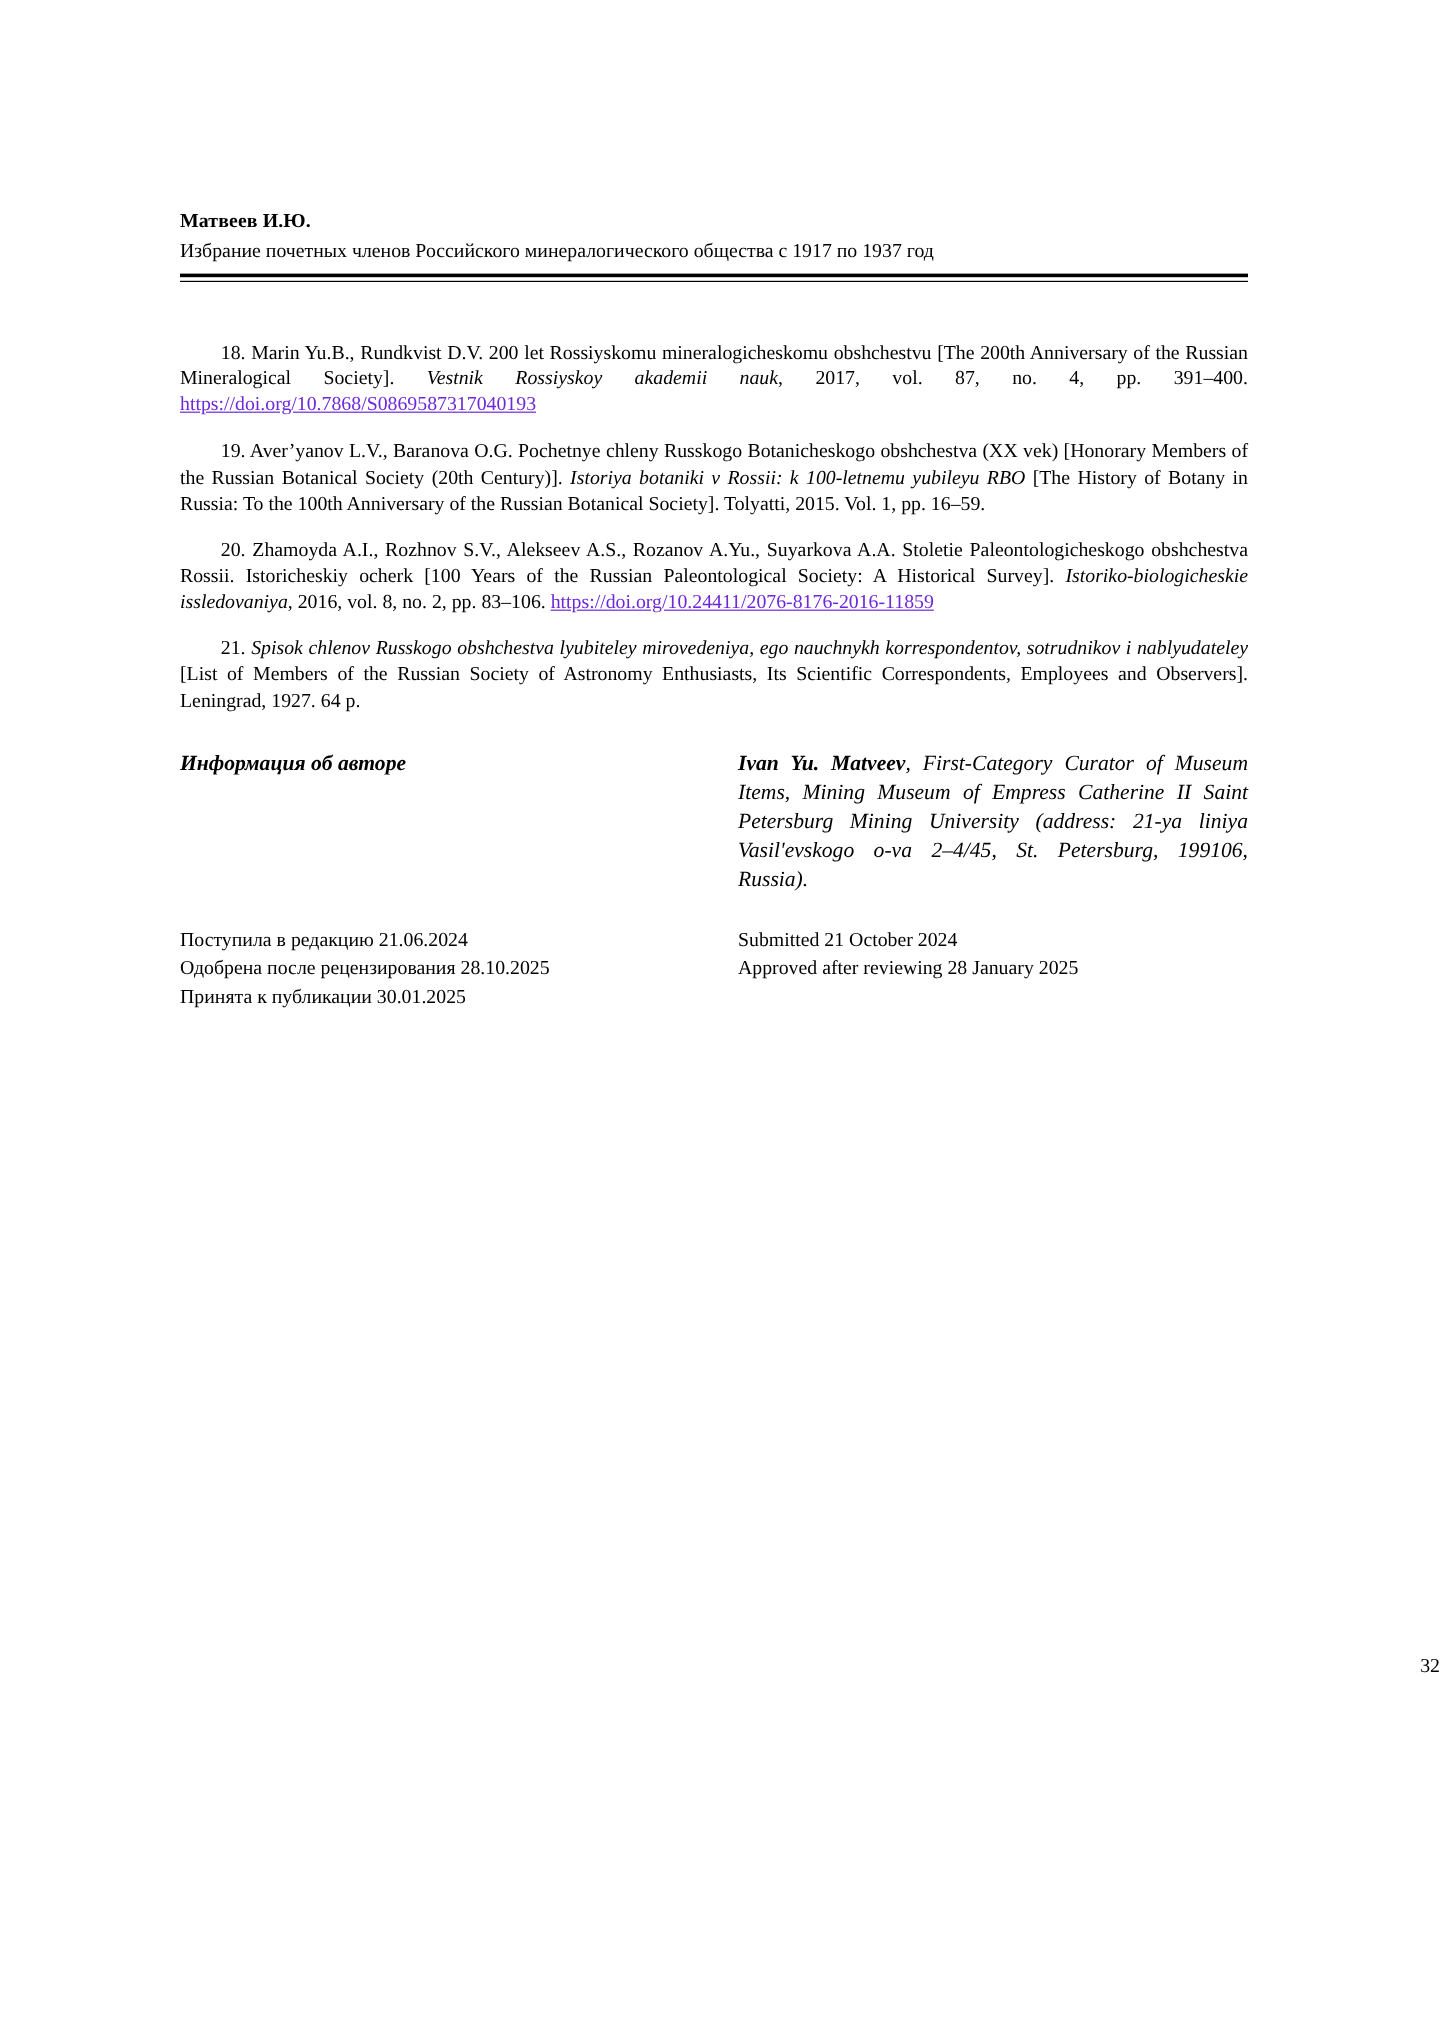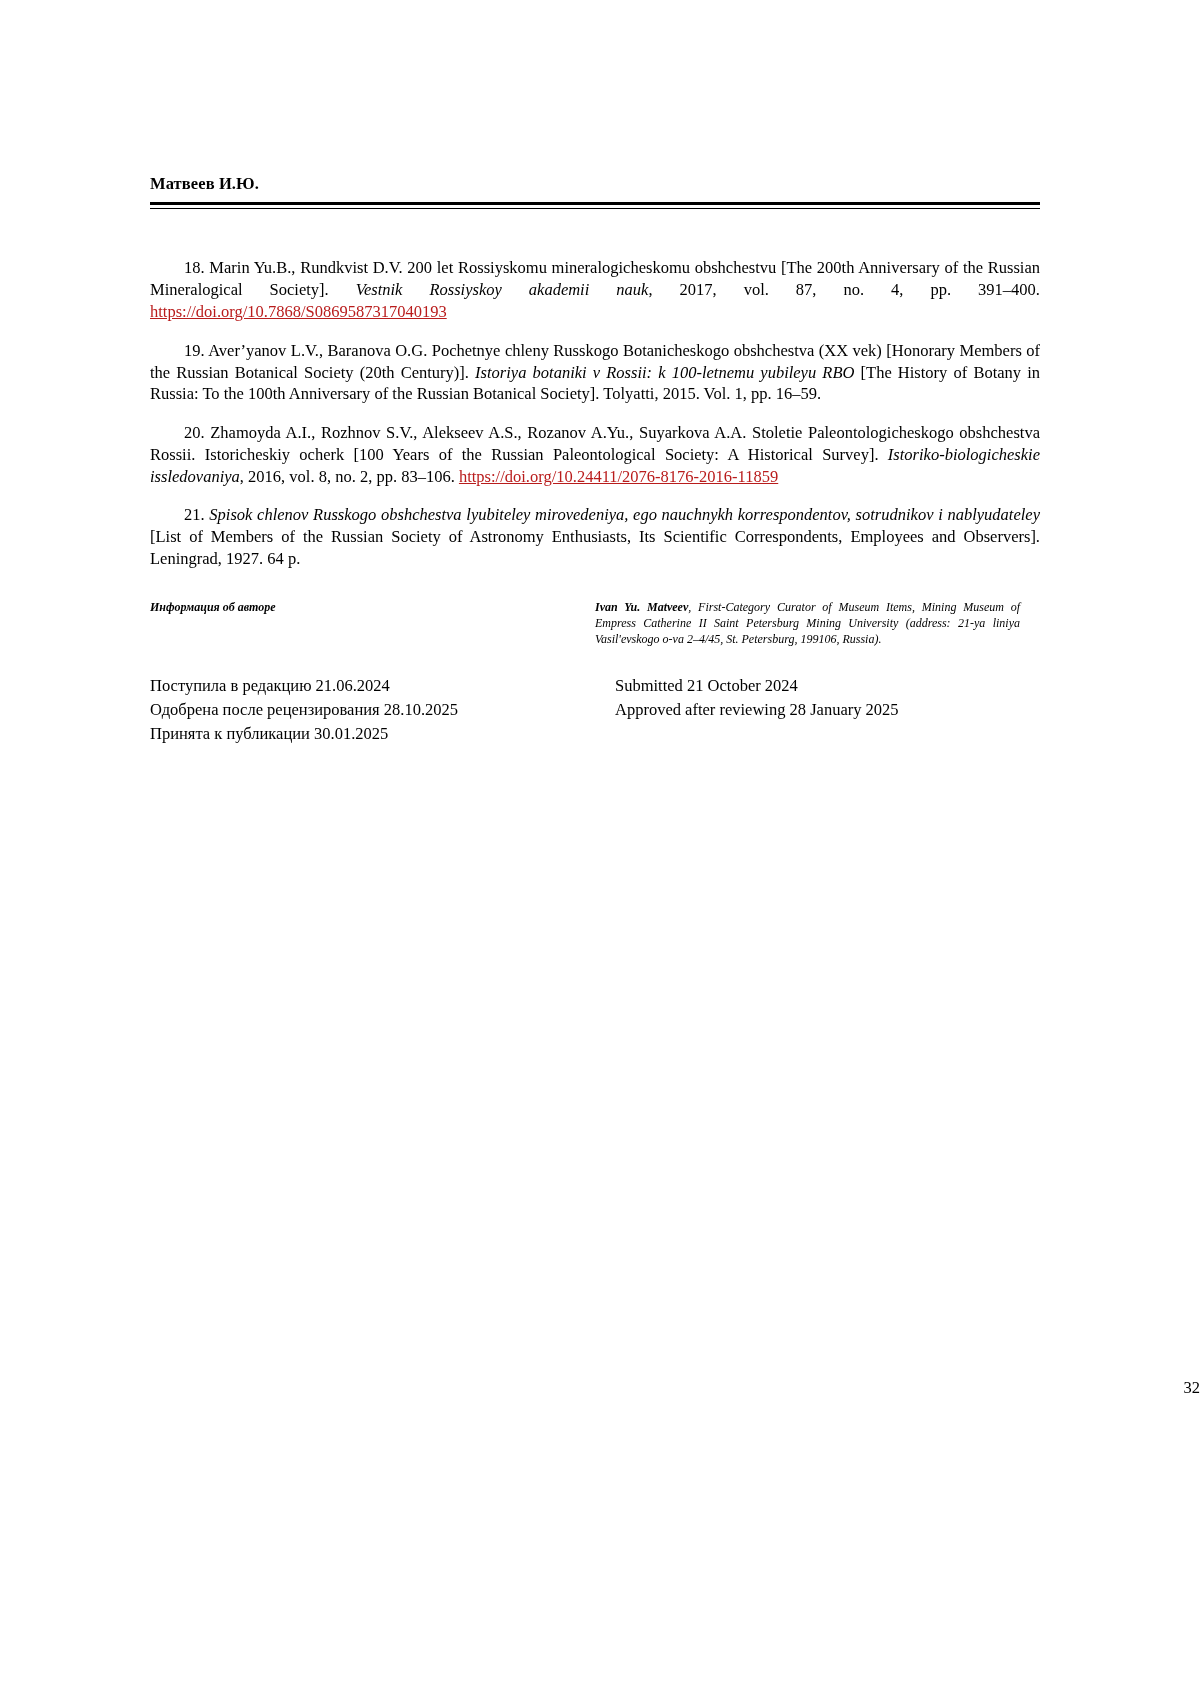--- a/index.html
+++ b/index.html
@@ -52,29 +52,29 @@
     font-size: 16.5px;
     line-height: 1.33;
     text-align: justify;
   }
   .ref {
     text-indent: 34px;
     margin-bottom: 0px;
   }
   .ital { font-style: italic; }
   a.doi {
-    color: #b91c1c;
+    color: #6d28d9;
     text-decoration: underline;
   }
   
   .authorinfo {
     margin-top: 30px;
     display: flex;
-    gap: 20px;
-    font-size: 12px;
+    gap: 40px;
+    font-size: 18px;
     line-height: 1.33;
   }
   .col {
     width: 425px;
     text-align: justify;
   }
   .col-heading {
     font-weight: bold;
     font-style: italic;
     margin-bottom: 2px;
@@ -107,20 +107,21 @@
 </style>
 </head>
 <body>
 
 <div class="page">
 
   <div class="content">
 
     <div>
       <div class="runhead-author">Матвеев И.Ю.</div>
+      <div class="runhead-title">Избрание почетных членов Российского минералогического общества с 1917 по 1937 год</div>
       <div class="rule-double"></div>
     </div>
 
     <div class="refs">
 
       <p class="ref">
         <span>18. Marin Yu.B., Rundkvist D.V. 200 let Rossiyskomu mineralogicheskomu obshchestvu [The 200th Anniversary of the Russian Mineralogical Society]. </span><span class="ital">Vestnik Rossiyskoy akademii nauk</span><span>, 2017, vol. 87, no. 4, pp. 391–400. </span><a class="doi" href="#">https://doi.org/10.7868/S0869587317040193</a>
       </p>
 
       <p class="ref">

